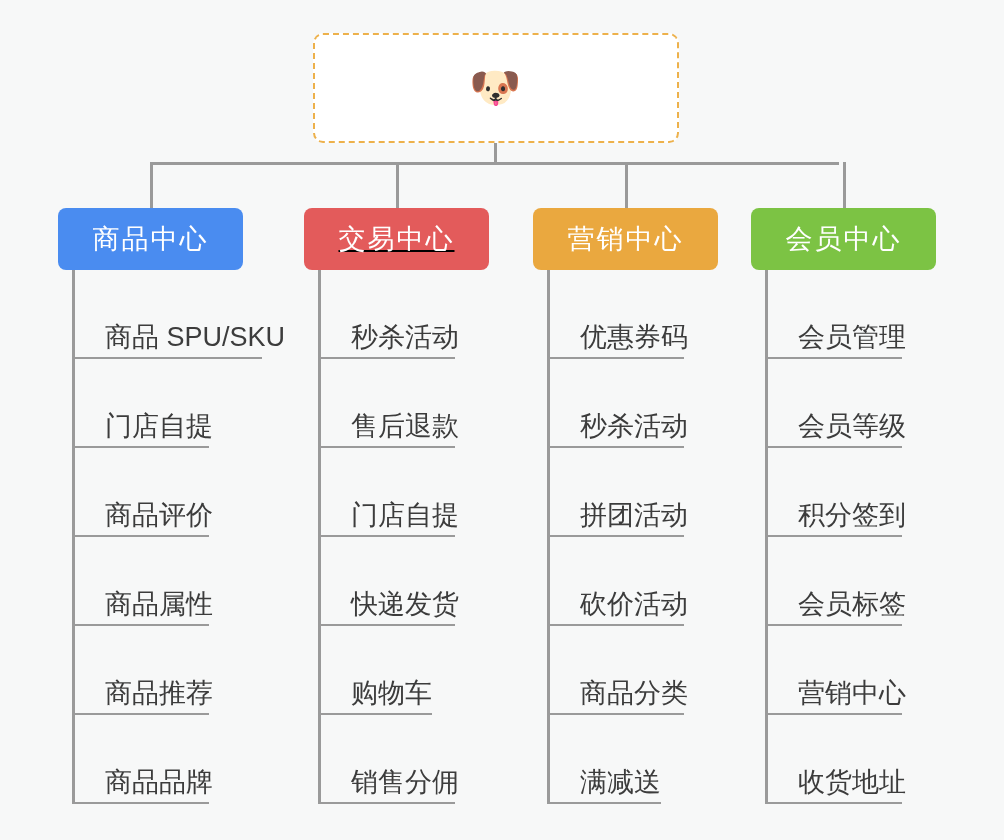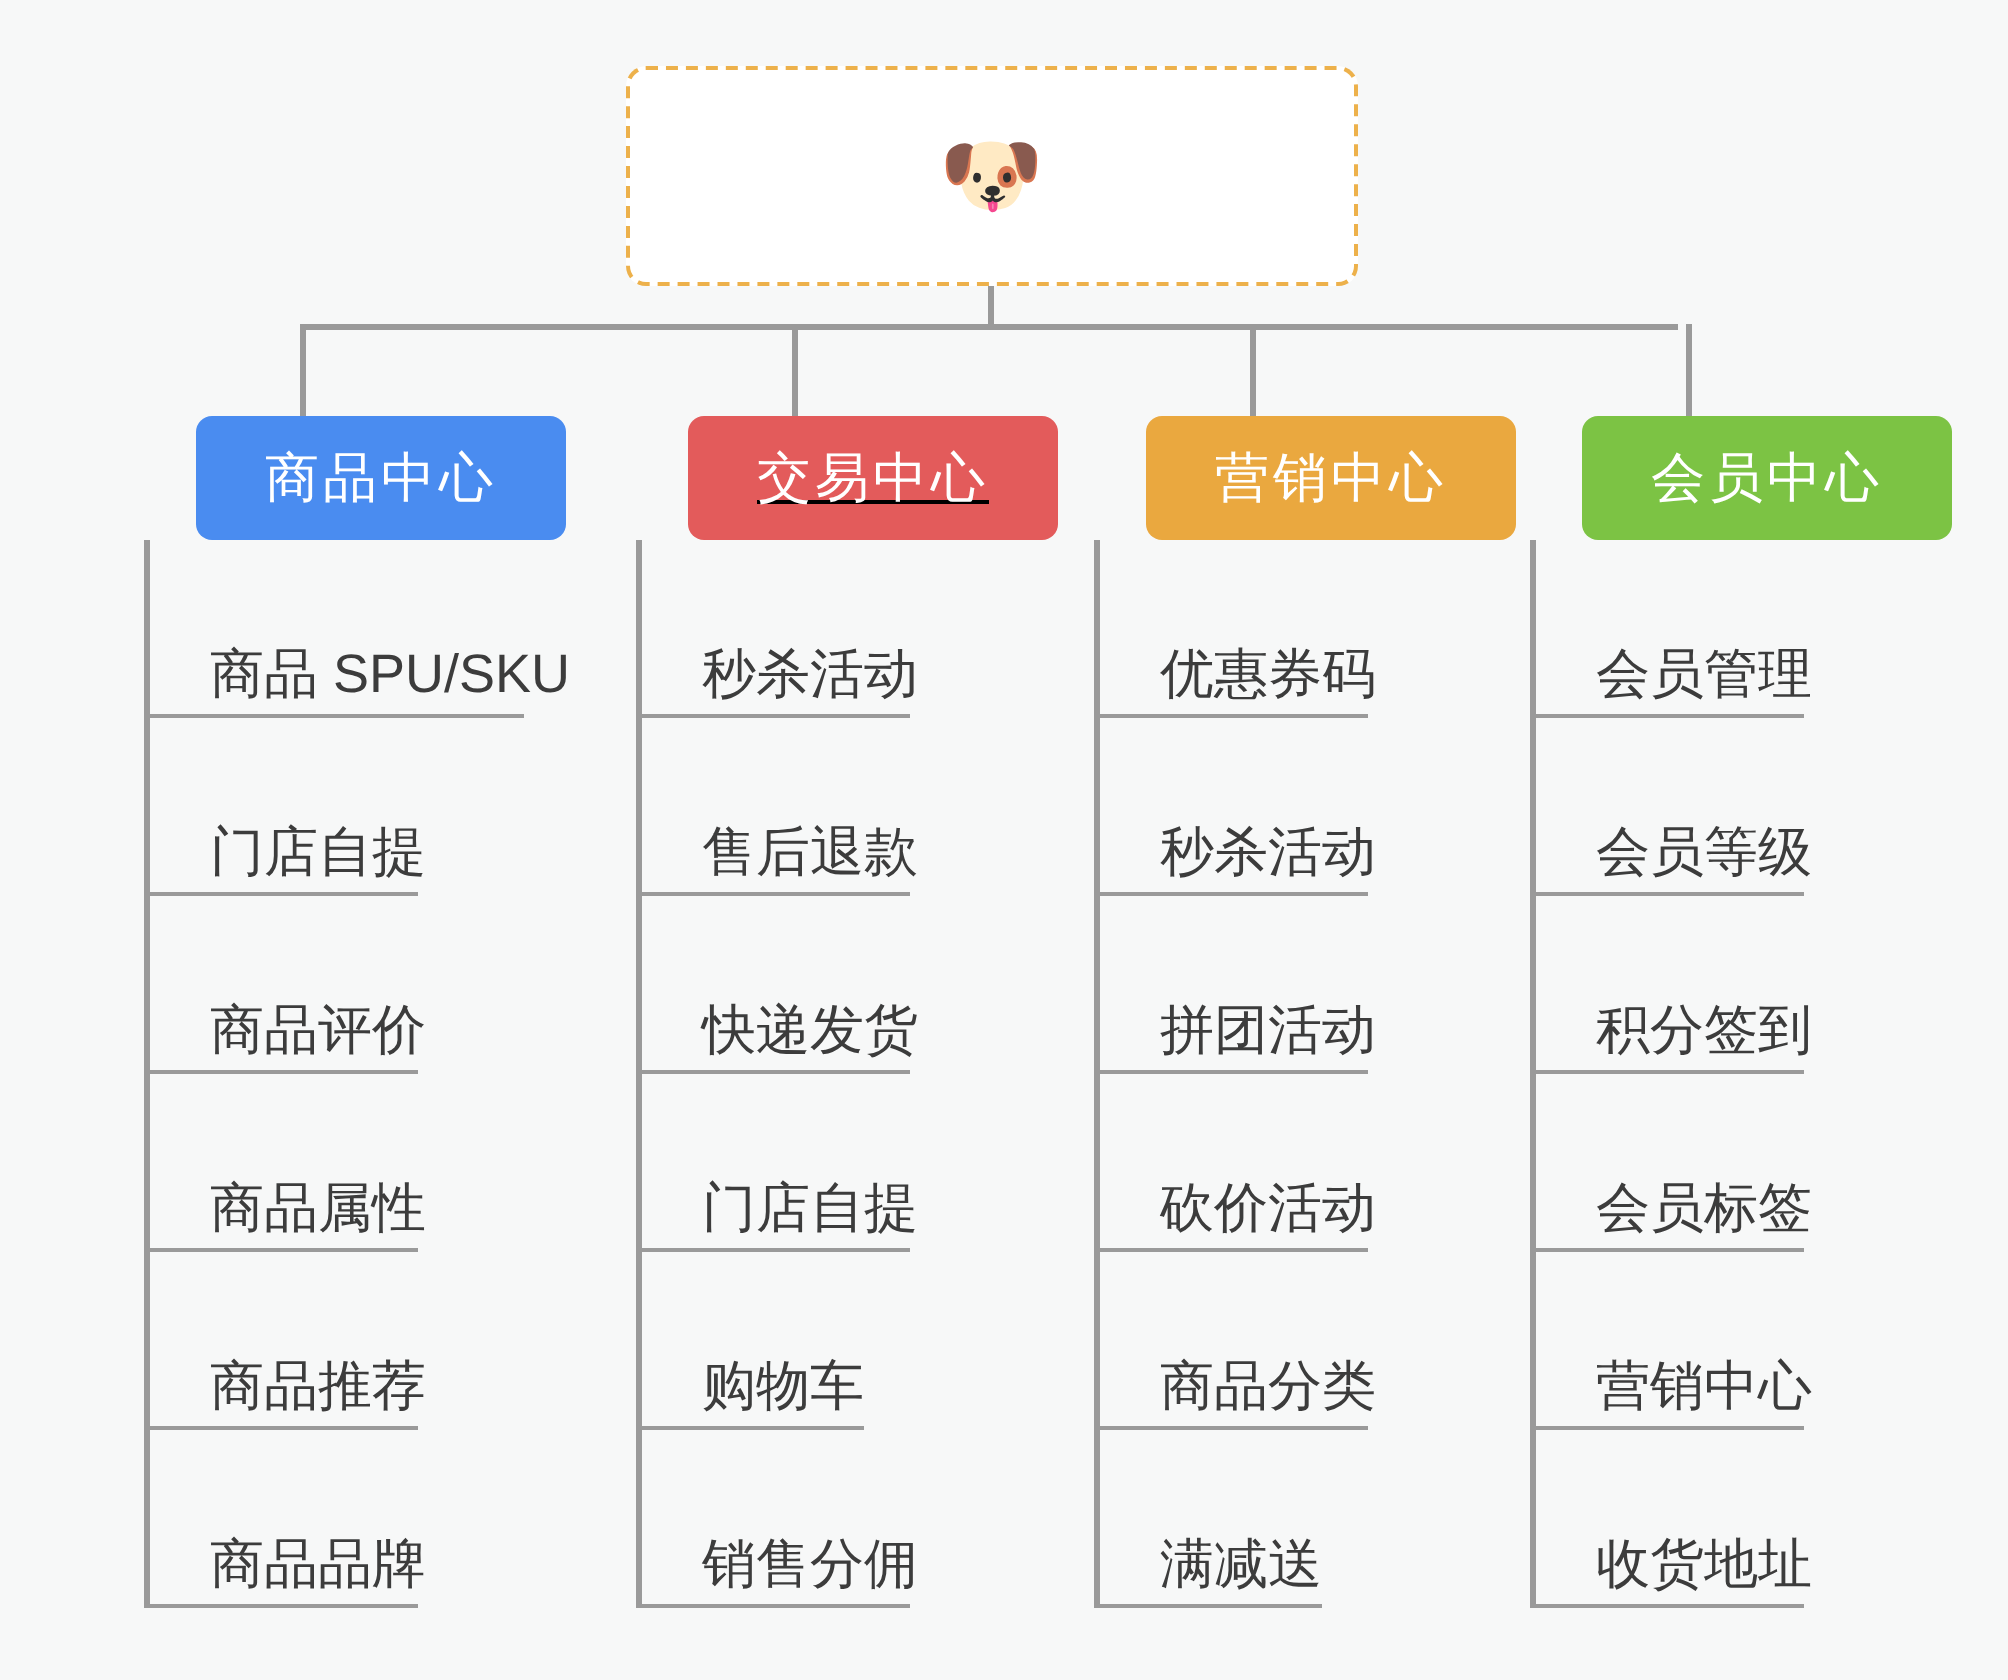--- a/index.html
+++ b/index.html
@@ -80,21 +80,20 @@
     width: 185px;
     height: 62px;
     border-radius: 8px;
     display: flex;
     align-items: center;
     justify-content: center;
     color: #ffffff;
     font-size: 27px;
     letter-spacing: 2px;
     white-space: nowrap;
-    margin-left: 40px;
   }
 
   
   .trunk {
     position: absolute;
     left: 14px;
     top: 62px;
     width: 3px;
     background: #9a9a9a;
   }
@@ -188,25 +187,25 @@
         <div class="leaf-list">
           <div class="leaf">
             <span class="leaf-label">秒杀活动</span>
             <div class="leaf-underline" style="width: 137px;"></div>
           </div>
           <div class="leaf">
             <span class="leaf-label">售后退款</span>
             <div class="leaf-underline" style="width: 137px;"></div>
           </div>
           <div class="leaf">
+            <span class="leaf-label">门店自提</span>
+            <div class="leaf-underline" style="width: 137px;"></div>
+          </div>
+          <div class="leaf">
             <span class="leaf-label">快递发货</span>
-            <div class="leaf-underline" style="width: 137px;"></div>
-          </div>
-          <div class="leaf">
-            <span class="leaf-label">门店自提</span>
             <div class="leaf-underline" style="width: 137px;"></div>
           </div>
           <div class="leaf">
             <span class="leaf-label">购物车</span>
             <div class="leaf-underline" style="width: 114px;"></div>
           </div>
           <div class="leaf">
             <span class="leaf-label">销售分佣</span>
             <div class="leaf-underline" style="width: 137px;"></div>
           </div>

